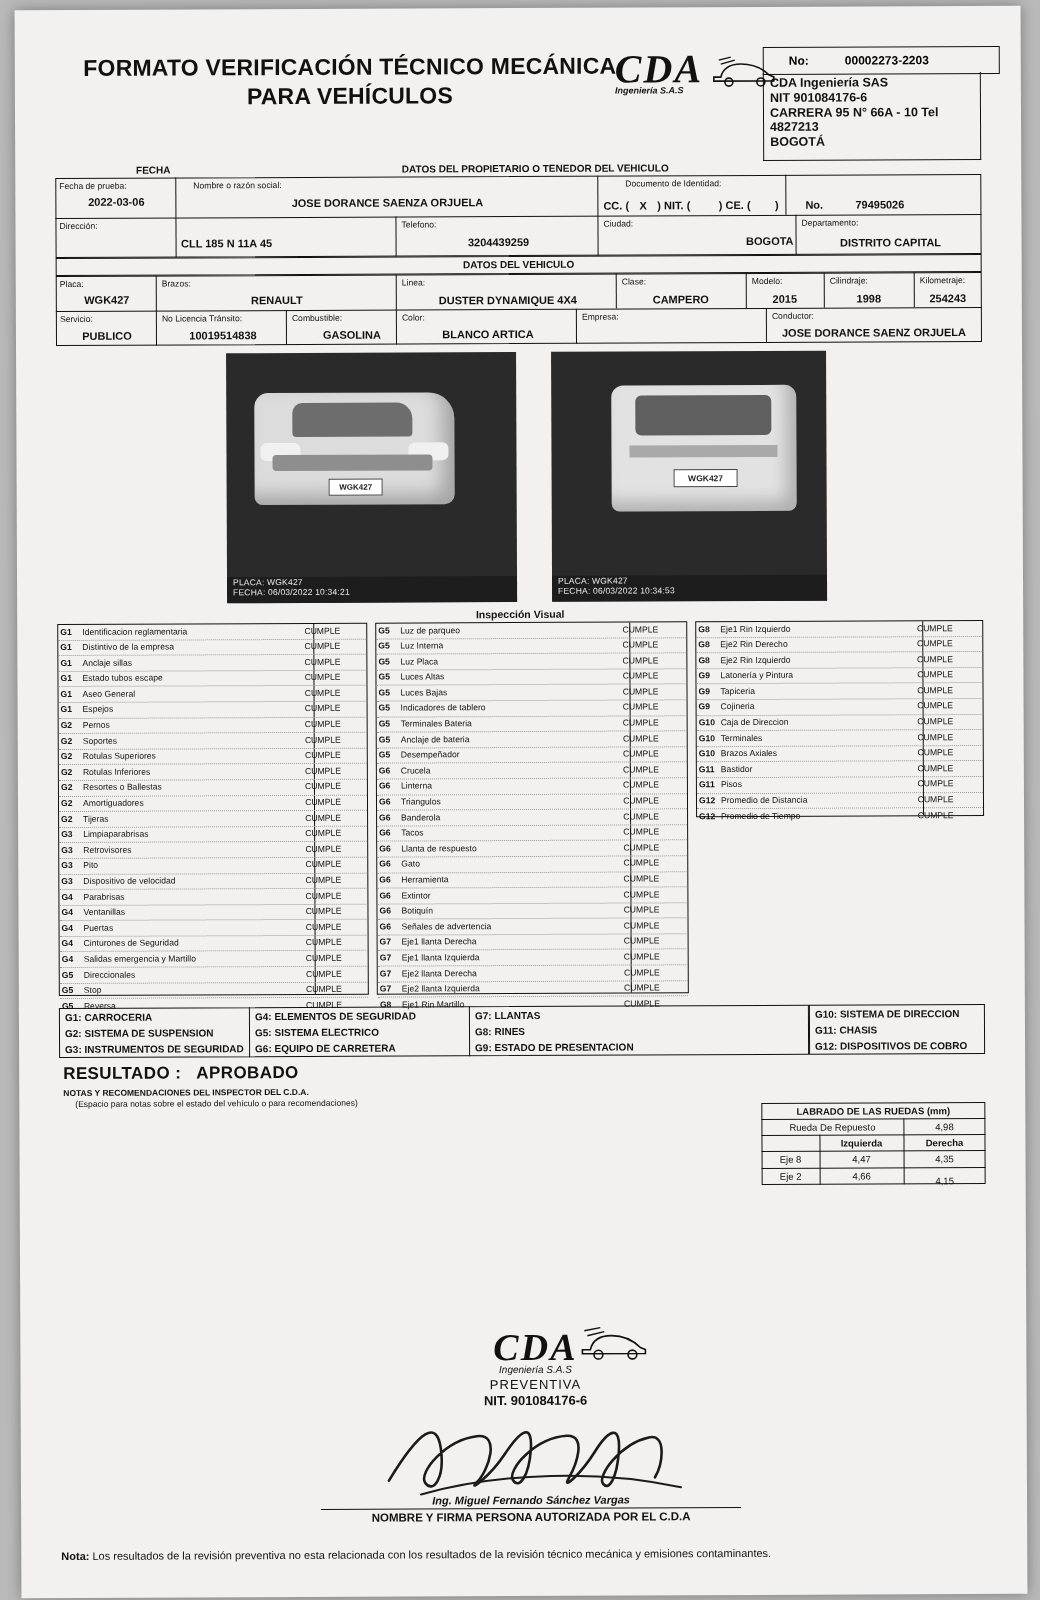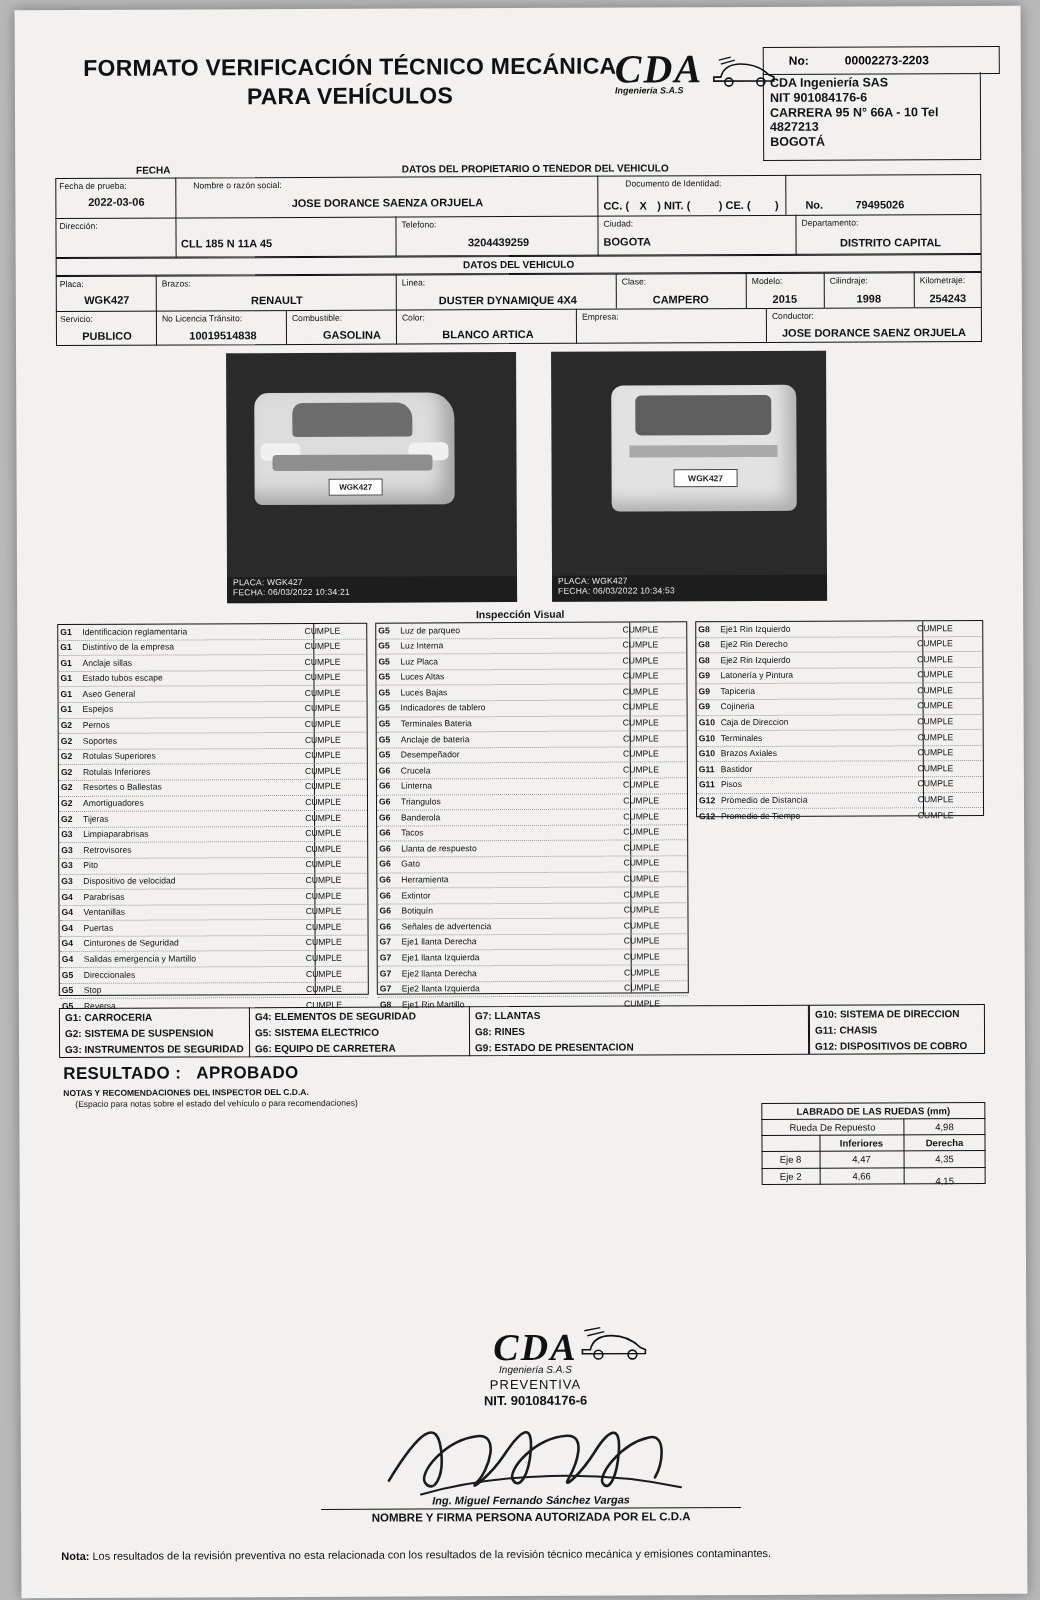--- a/index.html
+++ b/index.html
@@ -207,21 +207,21 @@
   <div class="cell" style="left:386px;top:211px;">
         <div class="cl">Telefono:</div>
       </div>
   <div class="cell" style="left:386px;top:228px;width:194px;text-align:center;">
         <div class="cv">3204439259</div>
       </div>
 
   <div class="cell" style="left:588px;top:211px;">
         <div class="cl">Ciudad:</div>
       </div>
-  <div class="cell" style="left:588px;top:228px;width:190px;text-align:left;">
+  <div class="cell" style="left:588px;top:228px;width:190px;text-align:right;">
         <div class="cv">BOGOTA</div>
       </div>
 
   <div class="cell" style="left:786px;top:211px;">
         <div class="cl">Departamento:</div>
       </div>
   <div class="cell" style="left:786px;top:230px;width:178px;text-align:center;">
         <div class="cv">DISTRITO CAPITAL</div>
       </div>
 
@@ -707,21 +707,21 @@
   <div class="hline" style="left:742px;top:1128px;width:224px;"></div>
   <div class="hline" style="left:742px;top:1144px;width:224px;"></div>
   <div class="hline" style="left:742px;top:1161px;width:224px;"></div>
   <div class="vline" style="left:800px;top:1128px;height:50px;"></div>
   <div class="vline" style="left:884px;top:1128px;height:50px;"></div>
   <div class="vline" style="left:884px;top:1112px;height:16px;"></div>
 
   <div class="tcell tb" style="left:742px;top:1096px;width:224px;height:16px;">LABRADO DE LAS RUEDAS (mm)</div>
   <div class="tcell" style="left:742px;top:1112px;width:142px;height:16px;">Rueda De Repuesto</div>
   <div class="tcell" style="left:884px;top:1112px;width:82px;height:16px;">4,98</div>
-  <div class="tcell tb" style="left:800px;top:1128px;width:84px;height:16px;">Inferiores</div>
+  <div class="tcell tb" style="left:800px;top:1128px;width:84px;height:16px;">Izquierda</div>
   <div class="tcell tb" style="left:884px;top:1128px;width:82px;height:16px;">Derecha</div>
 
   <div class="tcell" style="left:742px;top:1144px;width:58px;height:17px;">Eje 8</div>
   <div class="tcell" style="left:800px;top:1144px;width:84px;height:17px;">4,47</div>
   <div class="tcell" style="left:884px;top:1144px;width:82px;height:17px;">4,35</div>
   <div class="tcell" style="left:742px;top:1161px;width:58px;height:17px;">Eje 2</div>
   <div class="tcell" style="left:800px;top:1161px;width:84px;height:17px;">4,66</div>
   <div class="tcell" style="left:884px;top:1161px;width:82px;height:27px;">4,15</div>
 
   <div class="f-logo">

